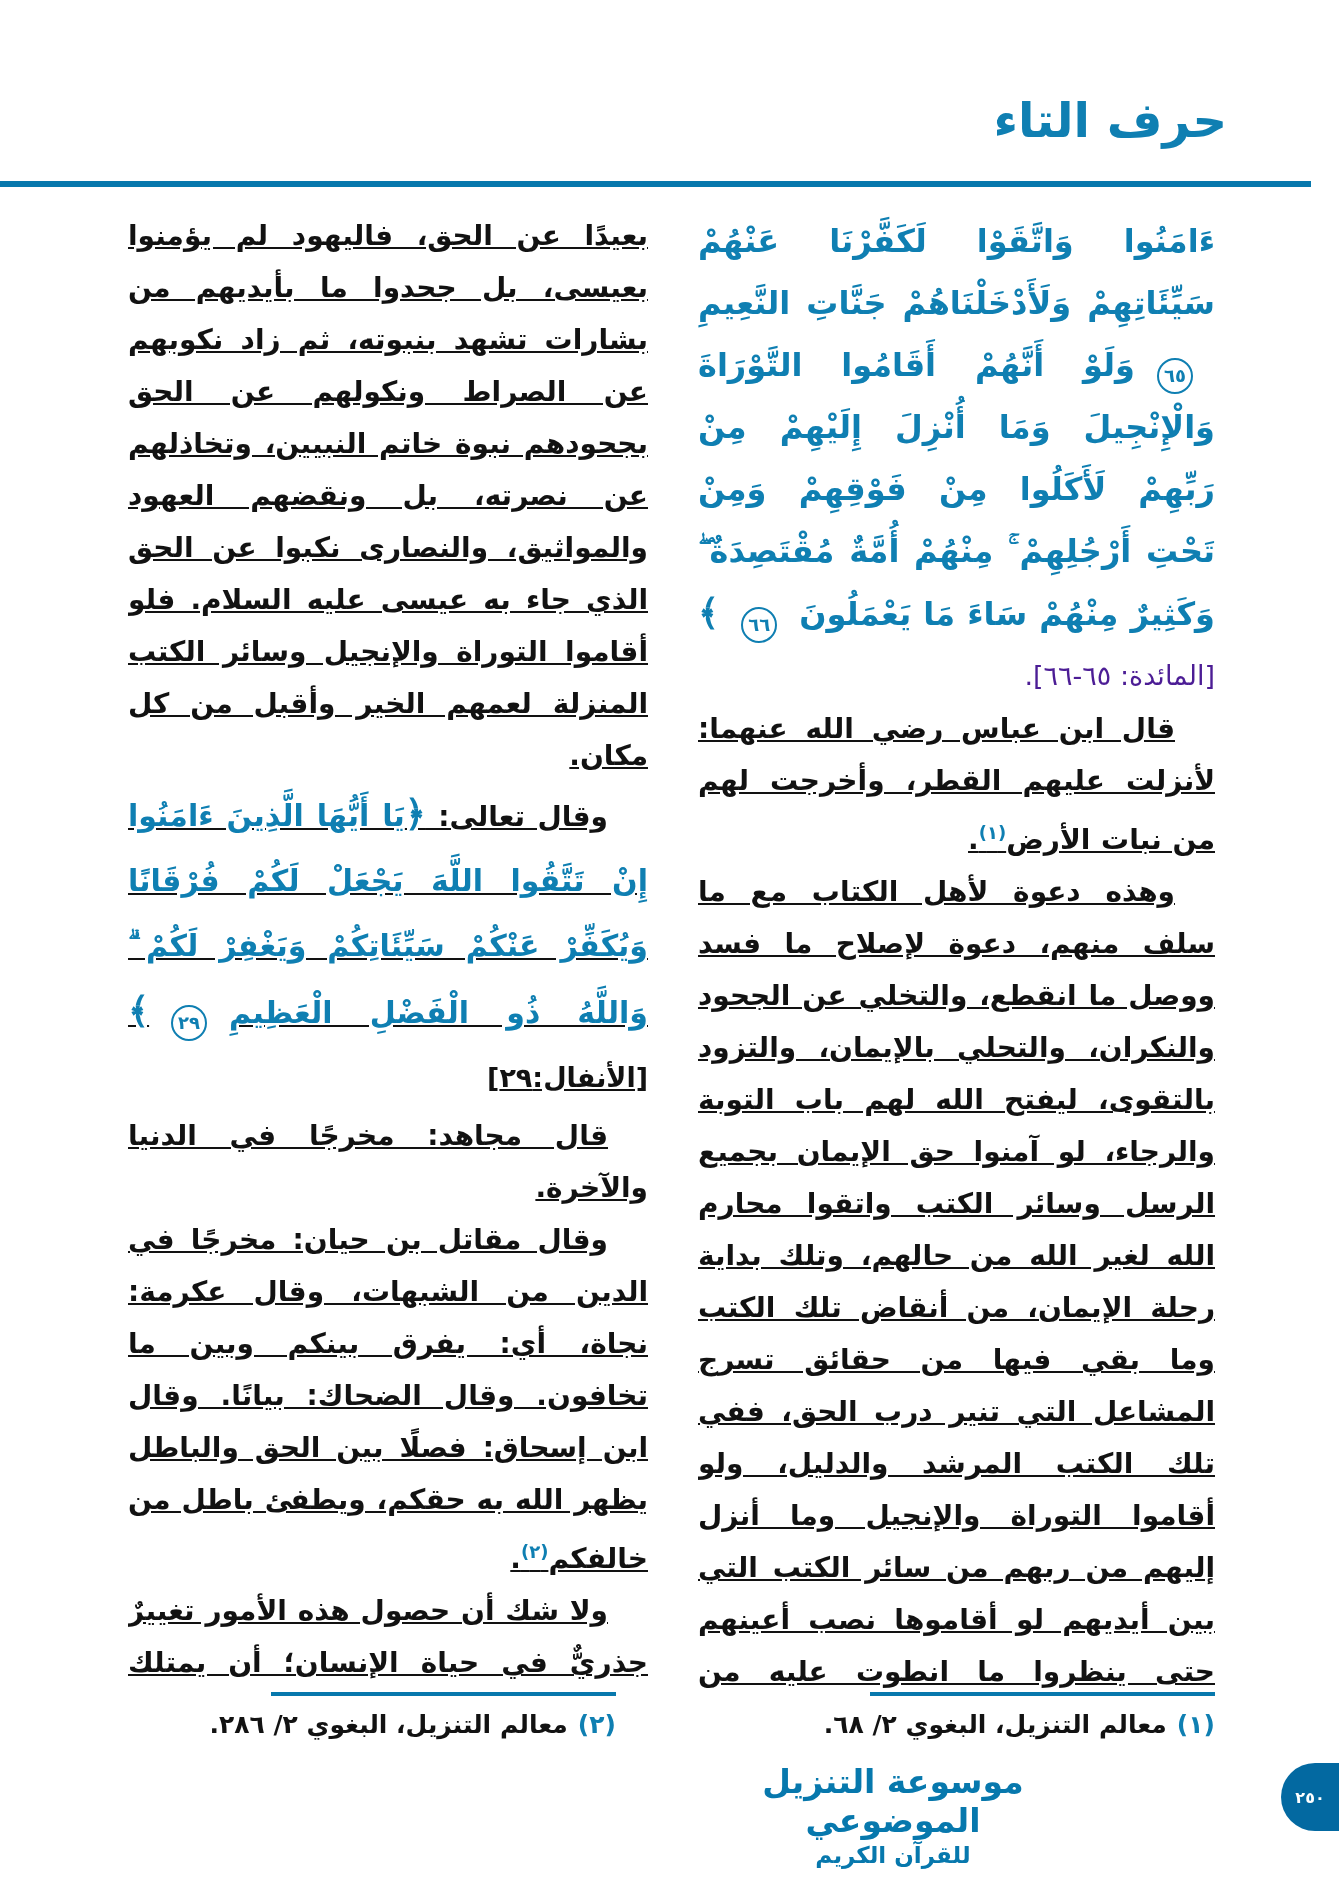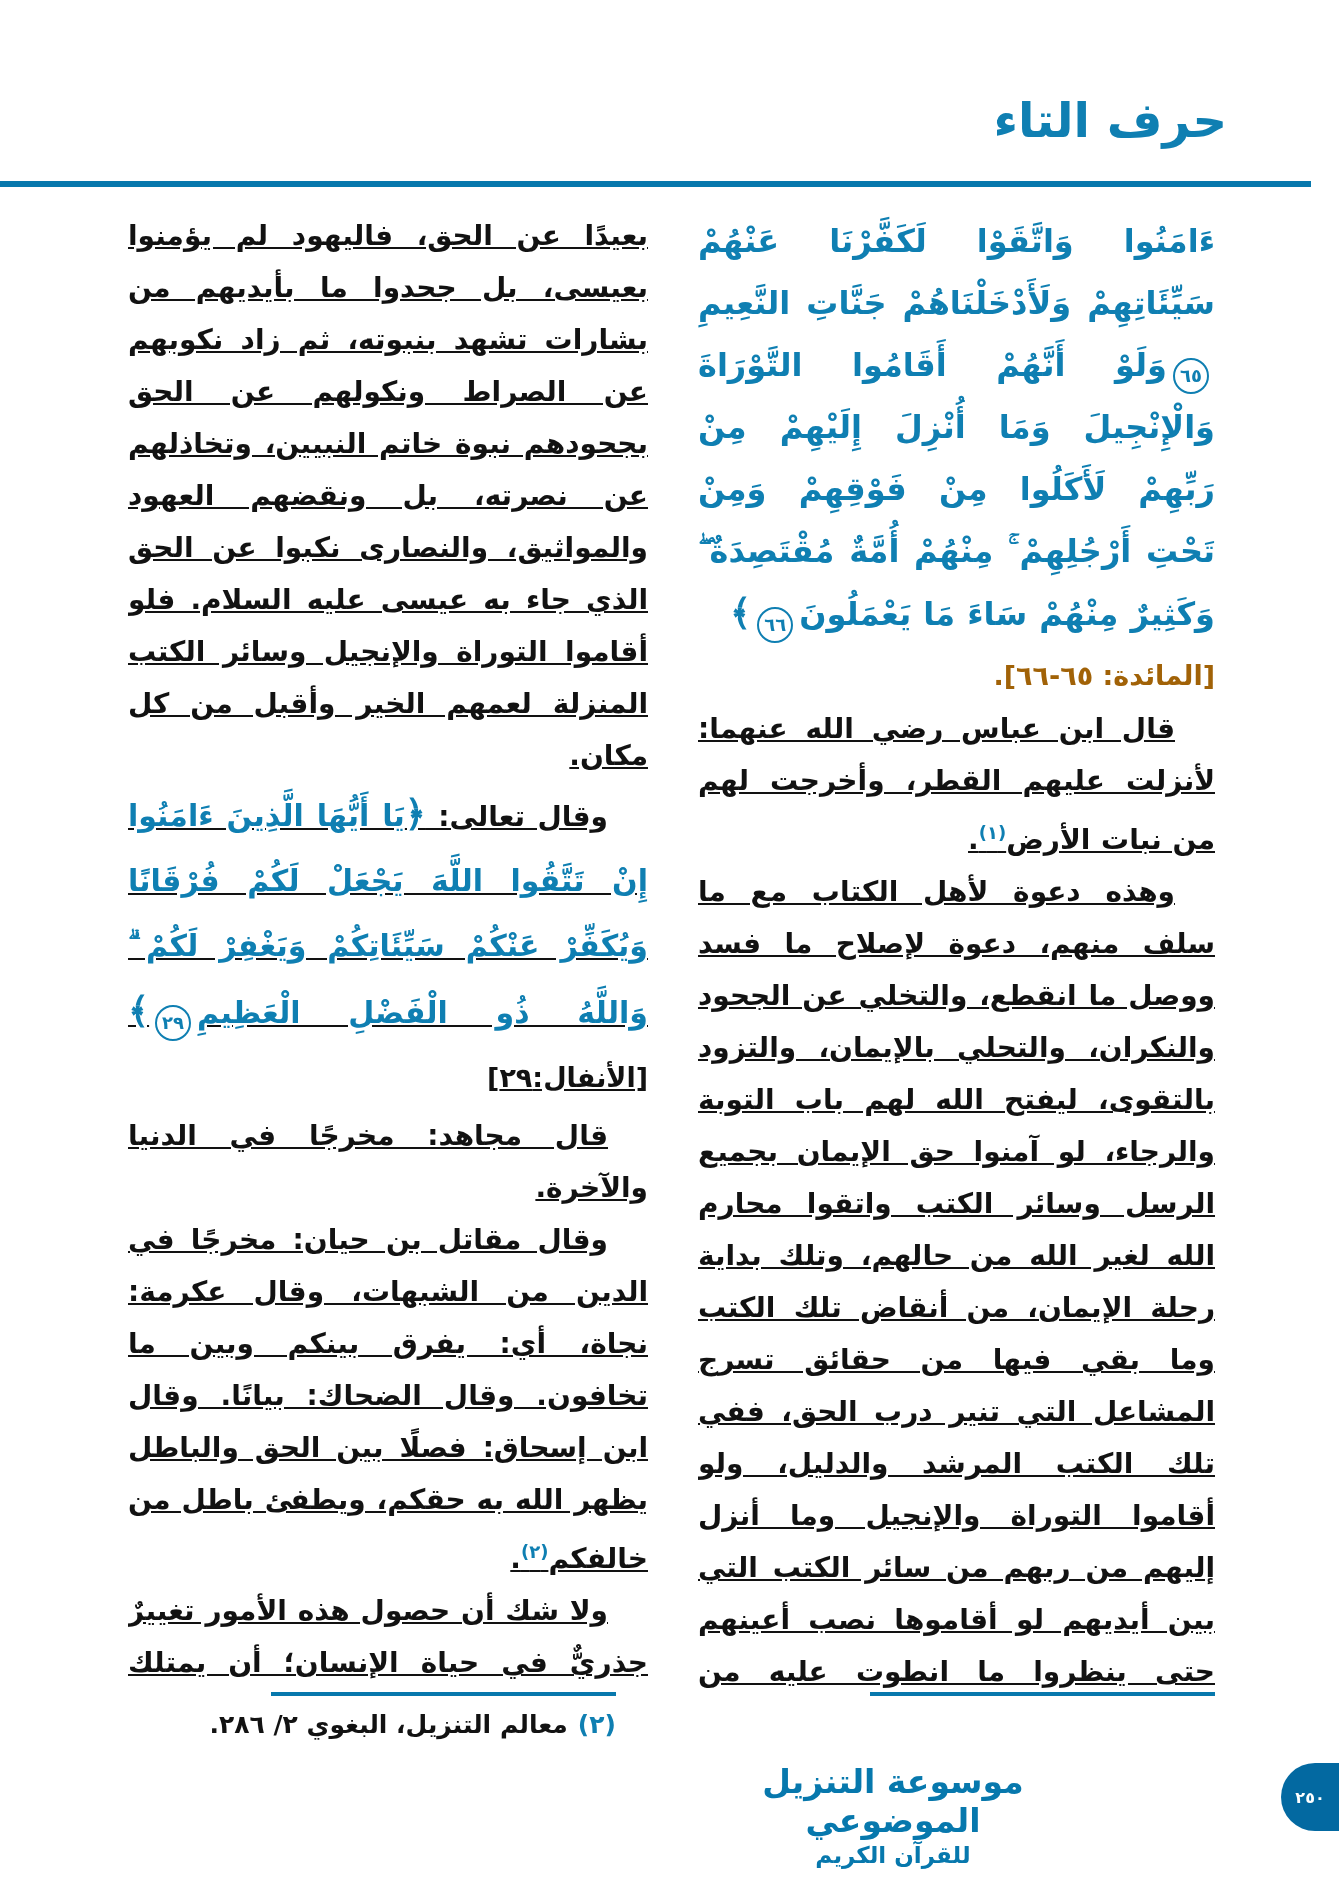--- a/index.html
+++ b/index.html
@@ -27,29 +27,29 @@
     text-align:justify; text-indent:40px; word-spacing:1px; color:#121212;text-decoration:underline;
   }
   .para.no-indent { text-indent:0; }
   .verse-block {
     margin:0 0 4px 0; font-size:32px; font-weight:bold; line-height:62px;
     text-align:justify; color:#0f7fb2; word-spacing:1px;
   }
   .verse-para { line-height:64px; }
   .quran { color:#0f7fb2; font-size:30px; }
   .citation-line {
-    font-size:27px; font-weight:bold; line-height:54px; color:#a16207;
+    font-size:27px; font-weight:normal; line-height:54px; color:#4c1d95;
   }
   .citation-inline { color:#121212; font-size:27px; }
   .ayah-circle {
     display:inline-flex; align-items:center; justify-content:center;
     min-width:36px; height:36px; box-sizing:border-box;
     border:2px solid #0f7fb2; border-radius:50%;
     font-size:18px; font-weight:bold; color:#0f7fb2;
-    vertical-align:-6px; margin:0 6px; line-height:1; text-indent:0;
+    vertical-align:-6px; margin:0 22px; line-height:1; text-indent:0;
   }
   .ornate { color:#0f7fb2; font-size:36px; font-weight:bold; }
   .fn-sup { color:#0f7fb2; font-size:18px; vertical-align:super; font-weight:bold; }
   .footnote-block {
     position:absolute; top:1692px; font-size:25px; font-weight:bold; color:#121212;text-align:right;
   }
   .fn-right { right:124px; width:517px; }
   .fn-left  { right:auto; left:124px; width:520px; }
   .fn-rule { width:345px; height:4px; background:#0778ad; margin-bottom:14px; }
   .fn-ref { color:#0f7fb2; margin-left:10px; }
@@ -89,20 +89,21 @@
       <p class="para">قال مجاهد: مخرجًا في الدنيا والآخرة.</p>
       <p class="para"><span>وقال مقاتل بن حيان: مخرجًا في الدين من الشبهات، وقال عكرمة: نجاة، أي: يفرق بينكم وبين ما تخافون. وقال الضحاك: بيانًا. وقال ابن إسحاق: فصلًا بين الحق والباطل يظهر الله به حقكم، ويطفئ باطل من خالفكم</span><span class="fn-sup">(٢)</span><span>.</span></p>
       <p class="para">ولا شك أن حصول هذه الأمور تغييرٌ جذريٌّ في حياة الإنسان؛ أن يمتلك الرؤية الثاقبة، والنظرة الواعية؛ فيستطيع التفريق بين الحق والباطل والخير والشر سيما عند التباس الأمور وتشابك المصالح.</p>
 
     </section>
 
   </div>
 
   <div class="footnote-block fn-right">
     <div class="fn-rule"></div>
+    <div><span class="fn-ref">(١)</span><span>معالم التنزيل، البغوي ٢/ ٦٨.</span></div>
   </div>
   <div class="footnote-block fn-left">
     <div class="fn-rule"></div>
     <div><span class="fn-ref">(٢)</span><span>معالم التنزيل، البغوي ٢/ ٢٨٦.</span></div>
   </div>
 
   <div class="logo">
     <div class="logo-title">موسوعة التنزيل الموضوعي</div>
     <div class="logo-sub">للقرآن الكريم</div>
   </div>

